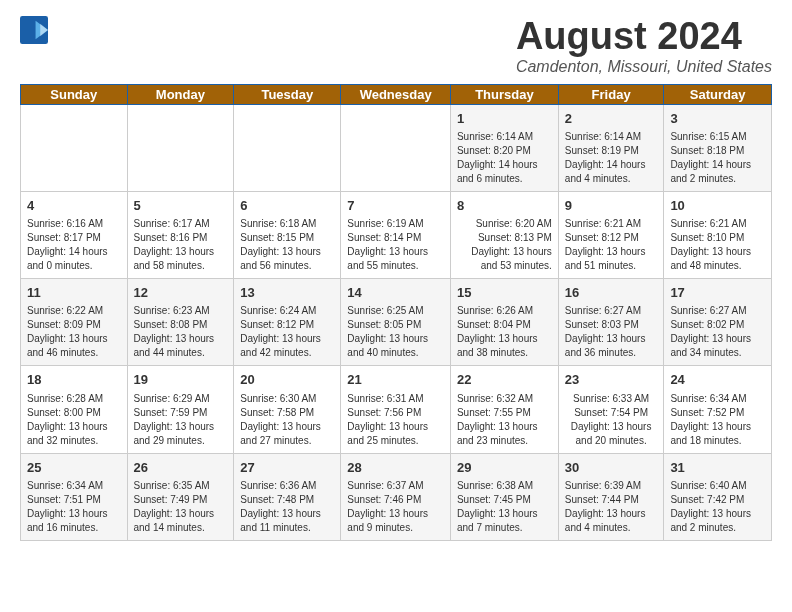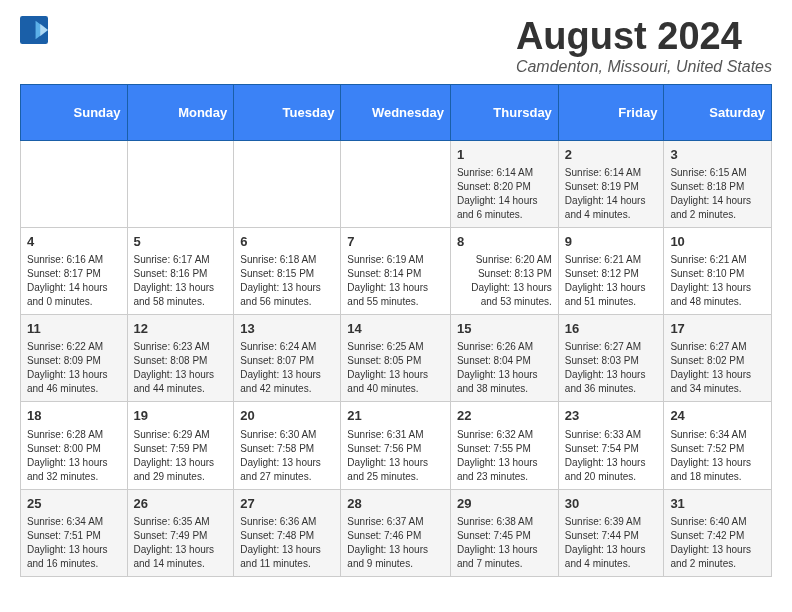--- a/index.html
+++ b/index.html
@@ -37,24 +37,24 @@
       font-size: 16px;
       color: #555;
       font-style: italic;
     }
     table {
       width: 100%;
       border-collapse: collapse;
       font-size: 11px;
     }
     thead tr th {
-      background-color: #3b82f6;
+      background-color: #a16207;
       color: #fff;
-      text-align: right;
-      padding: 20px 6px;
+      text-align: center;
+      padding: 2px 6px;
       font-size: 13px;
       font-weight: bold;
       border: 1px solid #1a5fa8;
     }
     tbody tr td {
       border: 1px solid #ccc;
       vertical-align: top;
       padding: 5px 6px;
       width: 113px;
       min-height: 80px;
@@ -204,21 +204,21 @@
         <td>
           <span class="day-num">12</span>
           <div class="day-info" style="white-space: pre-line;">Sunrise: 6:23 AM
 Sunset: 8:08 PM
 Daylight: 13 hours
 and 44 minutes.</div>
         </td>
         <td>
           <span class="day-num">13</span>
           <div class="day-info" style="white-space: pre-line;">Sunrise: 6:24 AM
-Sunset: 8:07 PM
+Sunset: 8:12 PM
 Daylight: 13 hours
 and 42 minutes.</div>
         </td>
         <td>
           <span class="day-num">14</span>
           <div class="day-info" style="white-space: pre-line;">Sunrise: 6:25 AM
 Sunset: 8:05 PM
 Daylight: 13 hours
 and 40 minutes.</div>
         </td>
@@ -275,21 +275,21 @@
         </td>
         <td>
           <span class="day-num">22</span>
           <div class="day-info" style="white-space: pre-line;">Sunrise: 6:32 AM
 Sunset: 7:55 PM
 Daylight: 13 hours
 and 23 minutes.</div>
         </td>
         <td>
           <span class="day-num">23</span>
-          <div class="day-info" style="white-space: pre-line;">Sunrise: 6:33 AM
+          <div class="day-info" style="white-space: pre-line; text-align: center;">Sunrise: 6:33 AM
 Sunset: 7:54 PM
 Daylight: 13 hours
 and 20 minutes.</div>
         </td>
         <td>
           <span class="day-num">24</span>
           <div class="day-info" style="white-space: pre-line;">Sunrise: 6:34 AM
 Sunset: 7:52 PM
 Daylight: 13 hours
 and 18 minutes.</div>

